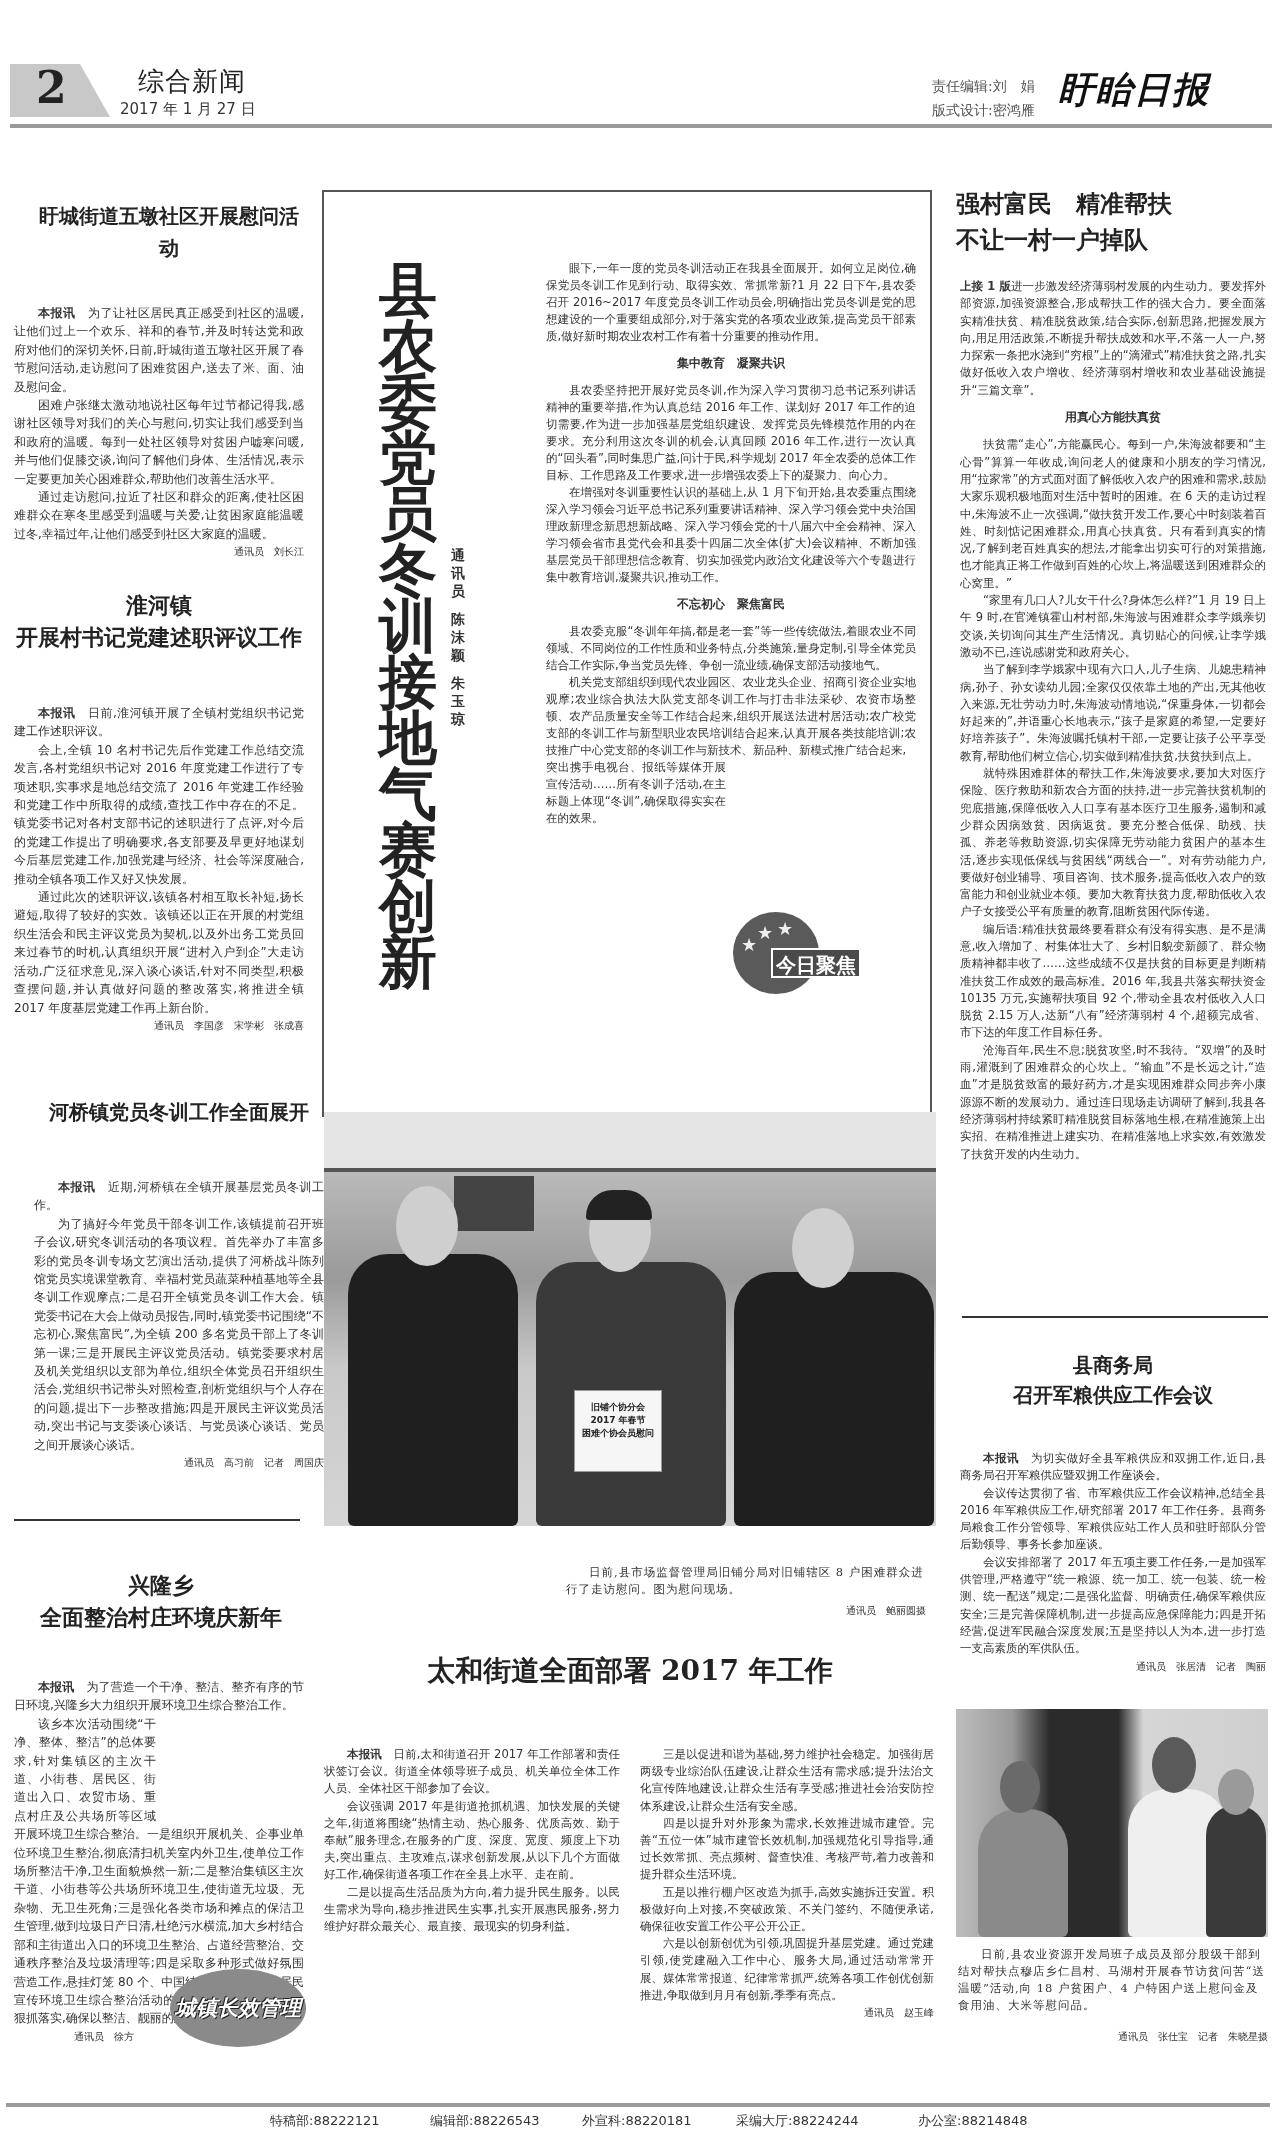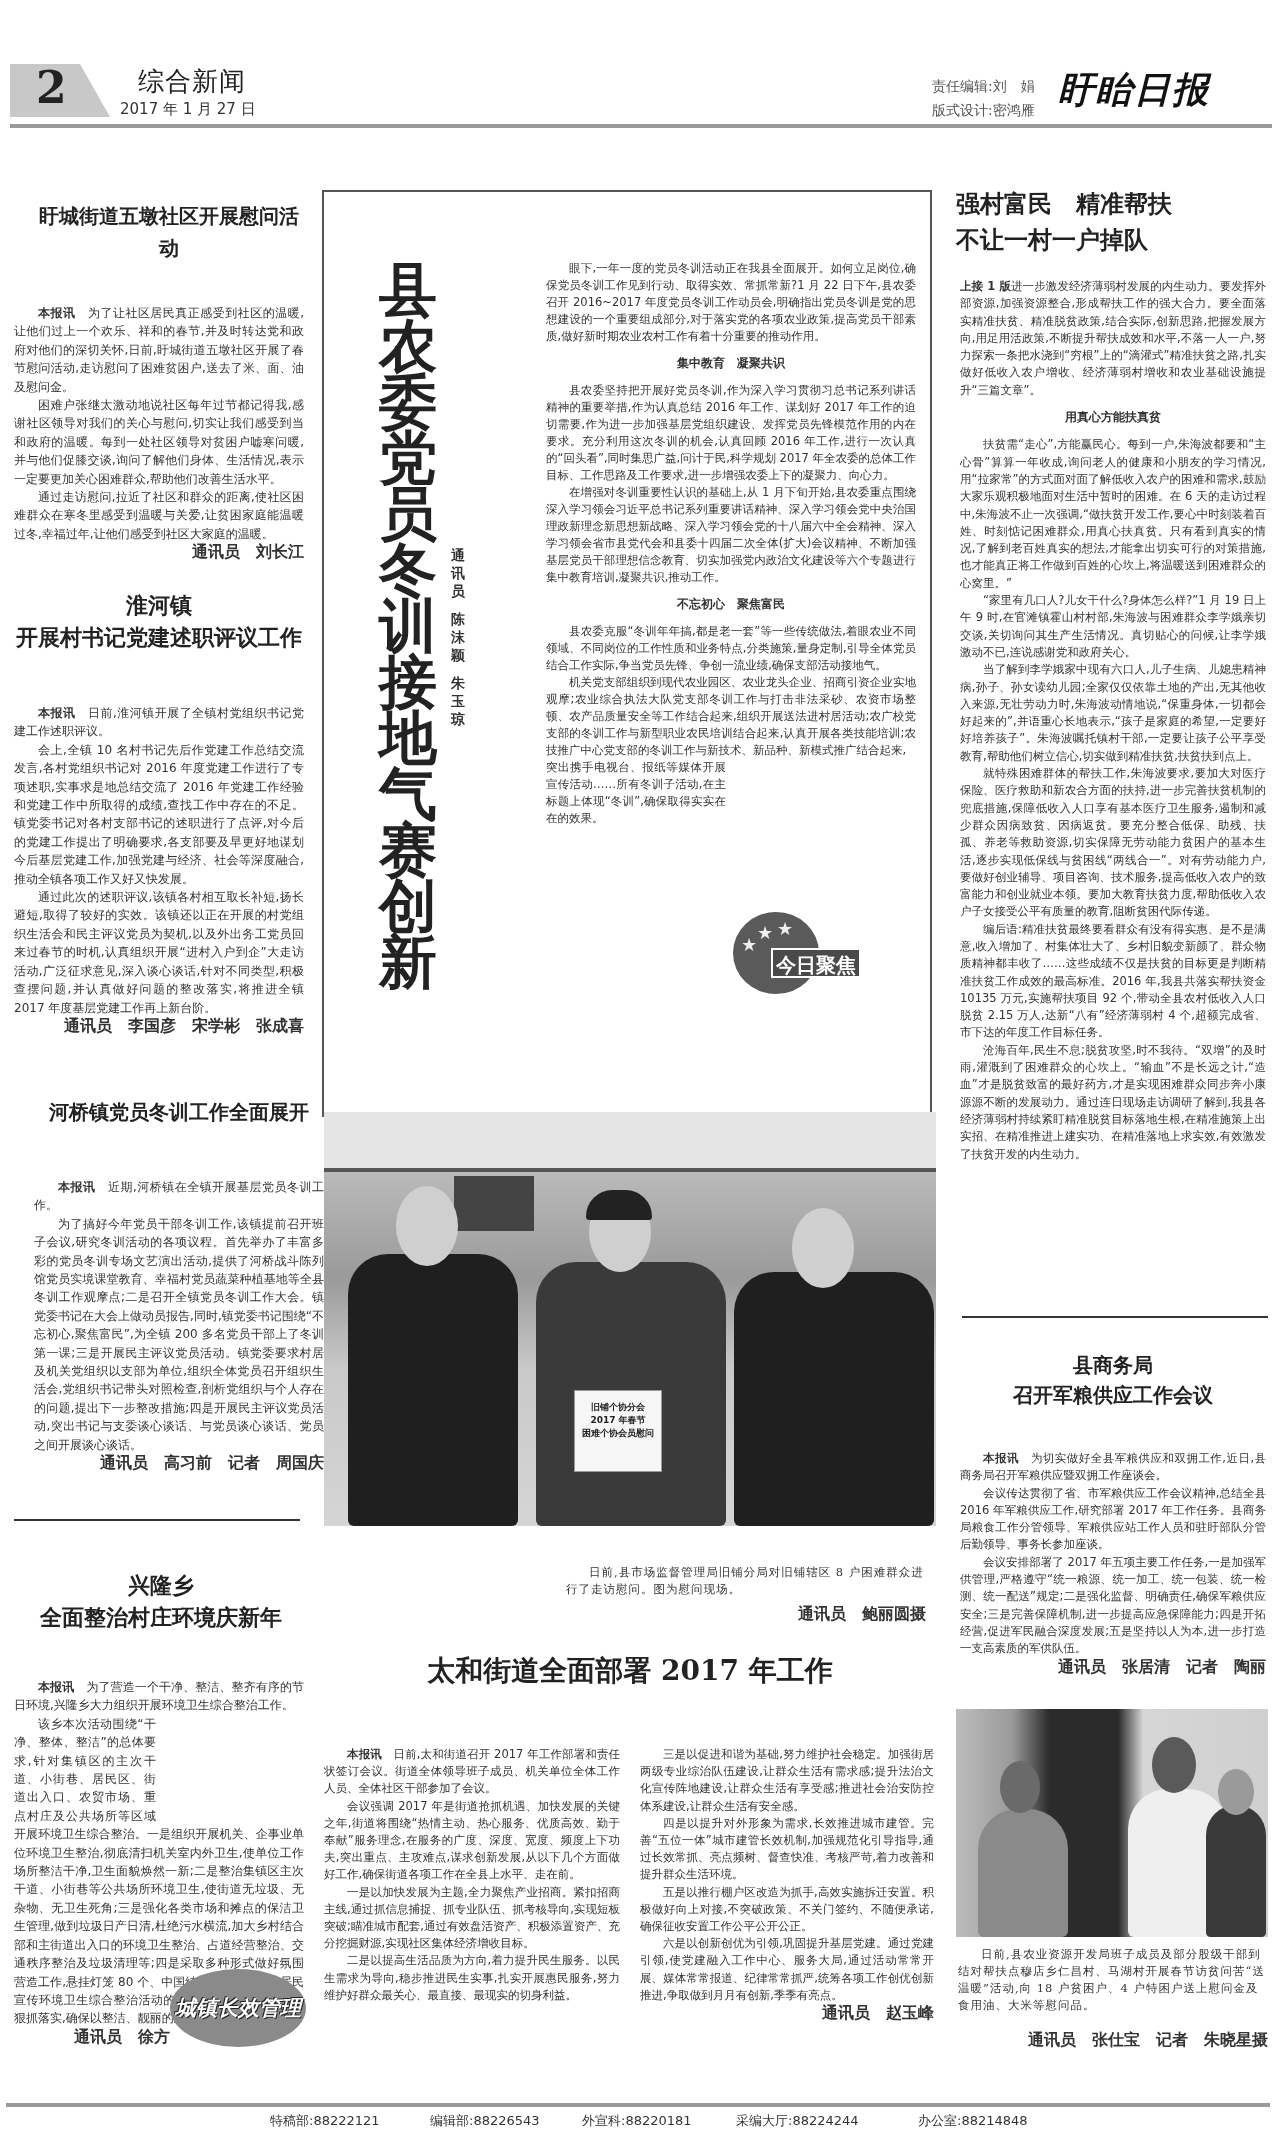--- a/index.html
+++ b/index.html
@@ -13,21 +13,21 @@
   .logo { left: 1058px; top: 66px; font-family: "DejaVu Serif", serif; font-size: 36px; font-weight: bold; font-style: italic; color: #111; letter-spacing: 2px; }
   .header-rule { left: 10px; top: 124px; width: 1262px; height: 4px; background: #9a9a9a; }
   .footer-rule { left: 6px; top: 2103px; width: 1264px; height: 4px; background: #9a9a9a; }
   .footer { left: 0; top: 2112px; width: 1280px; font-size: 13px; color: #333; }
   .footer span { position: absolute; top: 0; }
 
   .headline { font-size: 22px; color: #222; line-height: 32px; text-align: center; }
   .body { font-size: 12px; line-height: 18.4px; color: #333; text-align: justify; }
   .body p { text-indent: 2em; }
   .lead { font-weight: bold; }
-  .byline { text-align: right; font-size: 16px; color: #333; font-weight: bold; }
+  .byline { text-align: right; font-size: 10px; color: #333; font-weight: normal; }
   .subhead { text-align: center; font-size: 12px; font-weight: bold; margin: 10px 0; }
   .rule { height: 2px; background: #333; }
 
   .feature-box { left: 322px; top: 190px; width: 610px; height: 927px; border: 2px solid #555; }
   .big-vertical { left: 368px; top: 262px; width: 80px; font-family: "DejaVu Sans", sans-serif; font-weight: bold; font-size: 58px; line-height: 56px; color: #222; }
   .big-vertical div { height: 56px; text-align: center; }
   .vert-byline { left: 448px; top: 546px; width: 20px; font-size: 14px; line-height: 18px; font-weight: bold; color: #333; }
   .vert-byline div { text-align: center; }
 
   .photo { background: #777; overflow: hidden; }
@@ -175,21 +175,20 @@
 </div>
 <div class="abs caption" style="left:566px; top:1564px; width:360px;">
   <p>日前,县市场监督管理局旧铺分局对旧铺辖区 8 户困难群众进行了走访慰问。图为慰问现场。</p>
 </div>
 <div class="abs byline" style="left:566px; top:1604px; width:360px;">通讯员　鲍丽圆摄</div>
 
 <h2 class="abs" style="left:324px; top:1652px; width:612px; text-align:center; font-family:'DejaVu Serif', serif; font-size:28px; font-weight:bold; color:#222;">太和街道全面部署 2017 年工作</h2>
 <div class="abs body" style="left:324px; top:1746px; width:296px; font-size:11.5px; line-height:17.2px;">
   <p><span class="lead">本报讯</span>　<span>日前,太和街道召开 2017 年工作部署和责任状签订会议。街道全体领导班子成员、机关单位全体工作人员、全体社区干部参加了会议。</span></p>
   <p>会议强调 2017 年是街道抢抓机遇、加快发展的关键之年,街道将围绕“热情主动、热心服务、优质高效、勤于奉献”服务理念,在服务的广度、深度、宽度、频度上下功夫,突出重点、主攻难点,谋求创新发展,从以下几个方面做好工作,确保街道各项工作在全县上水平、走在前。</p>
-  <p>一是以加快发展为主题,全力聚焦产业招商。紧扣招商主线,通过抓信息捕捉、抓专业队伍、抓考核导向,实现短板突破;瞄准城市配套,通过有效盘活资产、积极添置资产、充分挖掘财源,实现社区集体经济增收目标。</p>
   <p>二是以提高生活品质为方向,着力提升民生服务。以民生需求为导向,稳步推进民生实事,扎实开展惠民服务,努力维护好群众最关心、最直接、最现实的切身利益。</p>
 </div>
 <div class="abs body" style="left:640px; top:1746px; width:294px; font-size:11.5px; line-height:17.2px;">
   <p>三是以促进和谐为基础,努力维护社会稳定。加强街居两级专业综治队伍建设,让群众生活有需求感;提升法治文化宣传阵地建设,让群众生活有享受感;推进社会治安防控体系建设,让群众生活有安全感。</p>
   <p>四是以提升对外形象为需求,长效推进城市建管。完善“五位一体”城市建管长效机制,加强规范化引导指导,通过长效常抓、亮点频树、督查快准、考核严苛,着力改善和提升群众生活环境。</p>
   <p>五是以推行棚户区改造为抓手,高效实施拆迁安置。积极做好向上对接,不突破政策、不关门签约、不随便承诺,确保征收安置工作公平公开公正。</p>
   <p>六是以创新创优为引领,巩固提升基层党建。通过党建引领,使党建融入工作中心、服务大局,通过活动常常开展、媒体常常报道、纪律常常抓严,统筹各项工作创优创新推进,争取做到月月有创新,季季有亮点。</p>
   <div class="byline">通讯员　赵玉峰</div>
 </div>
 

